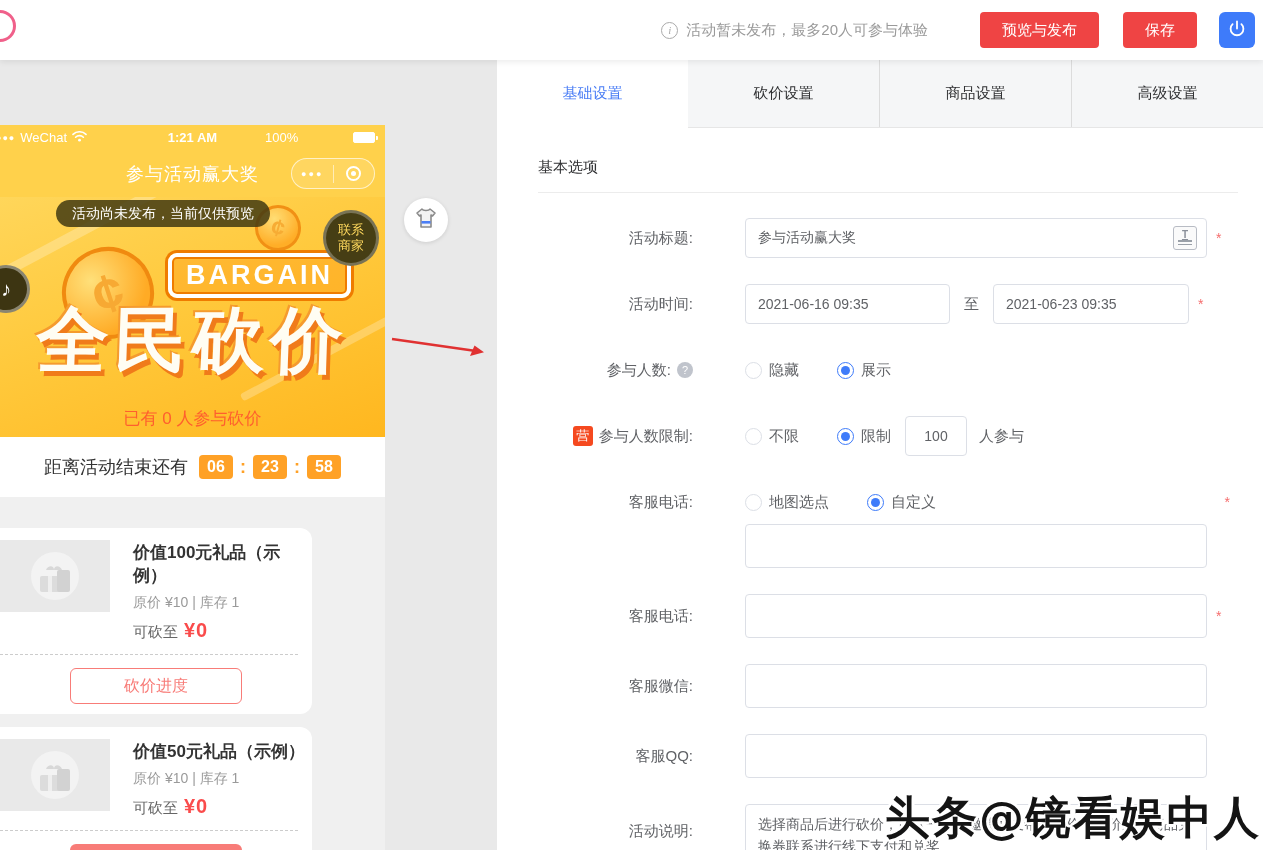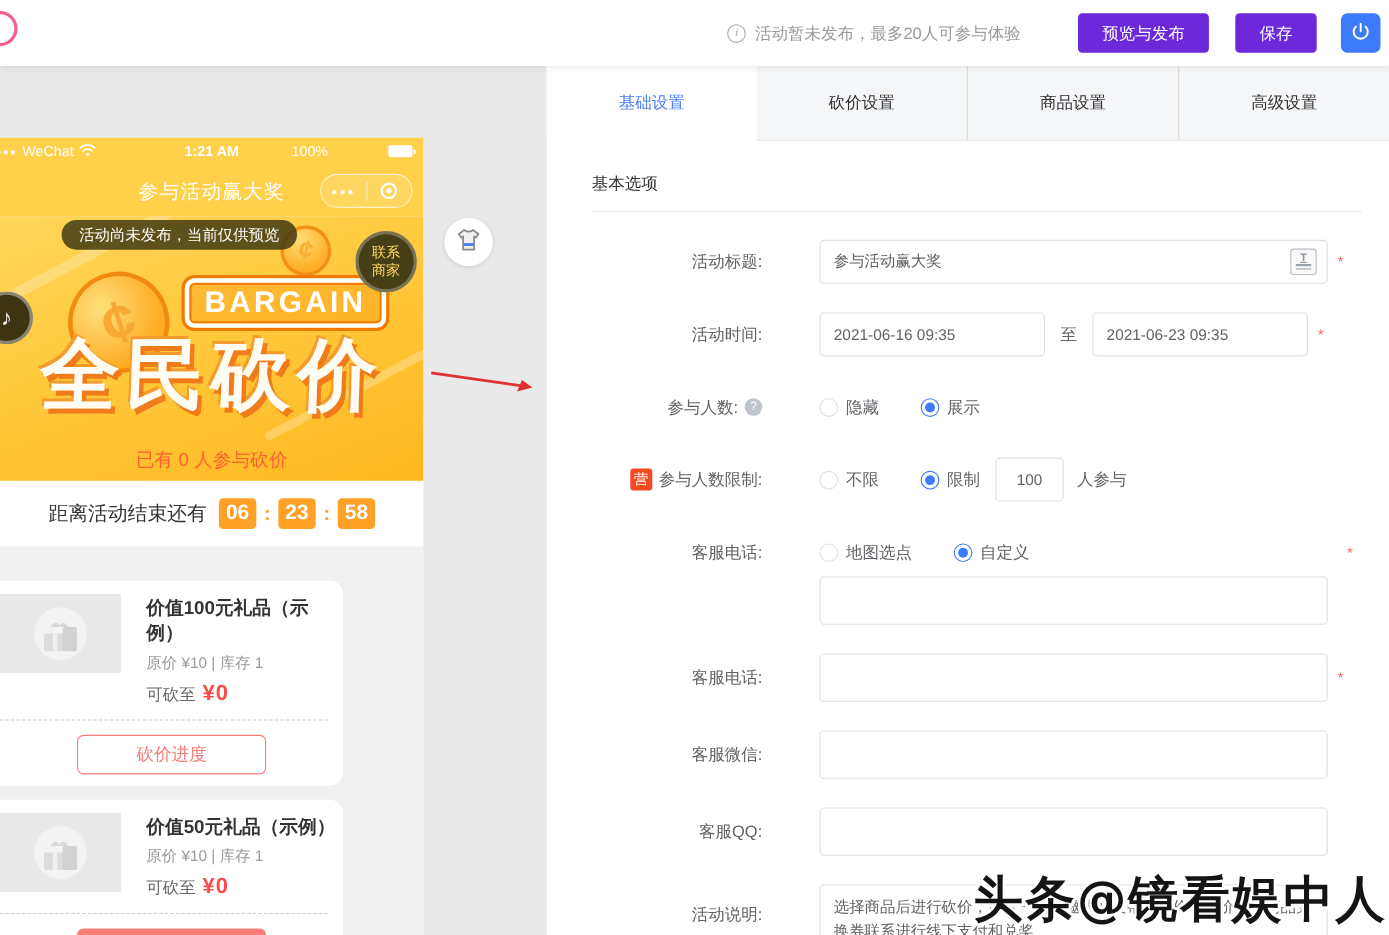--- a/index.html
+++ b/index.html
@@ -19,21 +19,21 @@
     position:absolute; left:-16px; top:10px; width:32px; height:32px;
     border:3px solid #f0608a; border-radius:50%;
   }
   .notice { display:flex; align-items:center; color:#9a9a9a; font-size:15px; margin-right:28px; }
   .info-icon {
     width:17px; height:17px; border:1px solid #aaa; border-radius:50%;
     display:inline-flex; align-items:center; justify-content:center;
     font-size:11px; font-style:italic; color:#aaa; margin-right:8px; font-family:"Liberation Serif",serif;
   }
   .btn-blue {
-    background:#6d28d9; color:#fff; border:none; border-radius:4px;
+    background:#ef4444; color:#fff; border:none; border-radius:4px;
     font-size:15px; height:36px; padding:0 22px; margin-left:24px; cursor:pointer;
     font-family:inherit;
   }
   .btn-power {
     background:#3e7bfa; border:none; border-radius:6px; width:36px; height:36px;
     margin-left:22px; display:flex; align-items:center; justify-content:center; cursor:pointer;
   }
 
   
   .phone {
@@ -115,21 +115,21 @@
     position:absolute; left:0; top:210px; width:100%; text-align:center;
     color:#ff5f2e; font-size:17px;
   }
 
   .countdown {
     height:60px; background:#fff; display:flex; align-items:center; justify-content:center; gap:7px;
     font-size:18px; color:#333;
   }
   .cd-prefix { margin-right:4px; }
   .cd-box {
-    background:#ffa126; color:#fff; font-weight:bold; font-size:19px;
+    background:#ffa126; color:#fff; font-weight:bold; font-size:16px;
     border-radius:4px; padding:3px 5px; min-width:34px; text-align:center;
   }
   .cd-colon { color:#ffa126; font-weight:bold; font-size:18px; }
 
   .gifts-area { background:#f0f0f0; padding-top:31px; }
   .gift-card {
     width:312px; background:#fff; border-radius:0 12px 12px 0; margin-bottom:13px;
     padding:12px 0 10px 0; overflow:hidden;
   }
   .gift-top { display:flex; }

